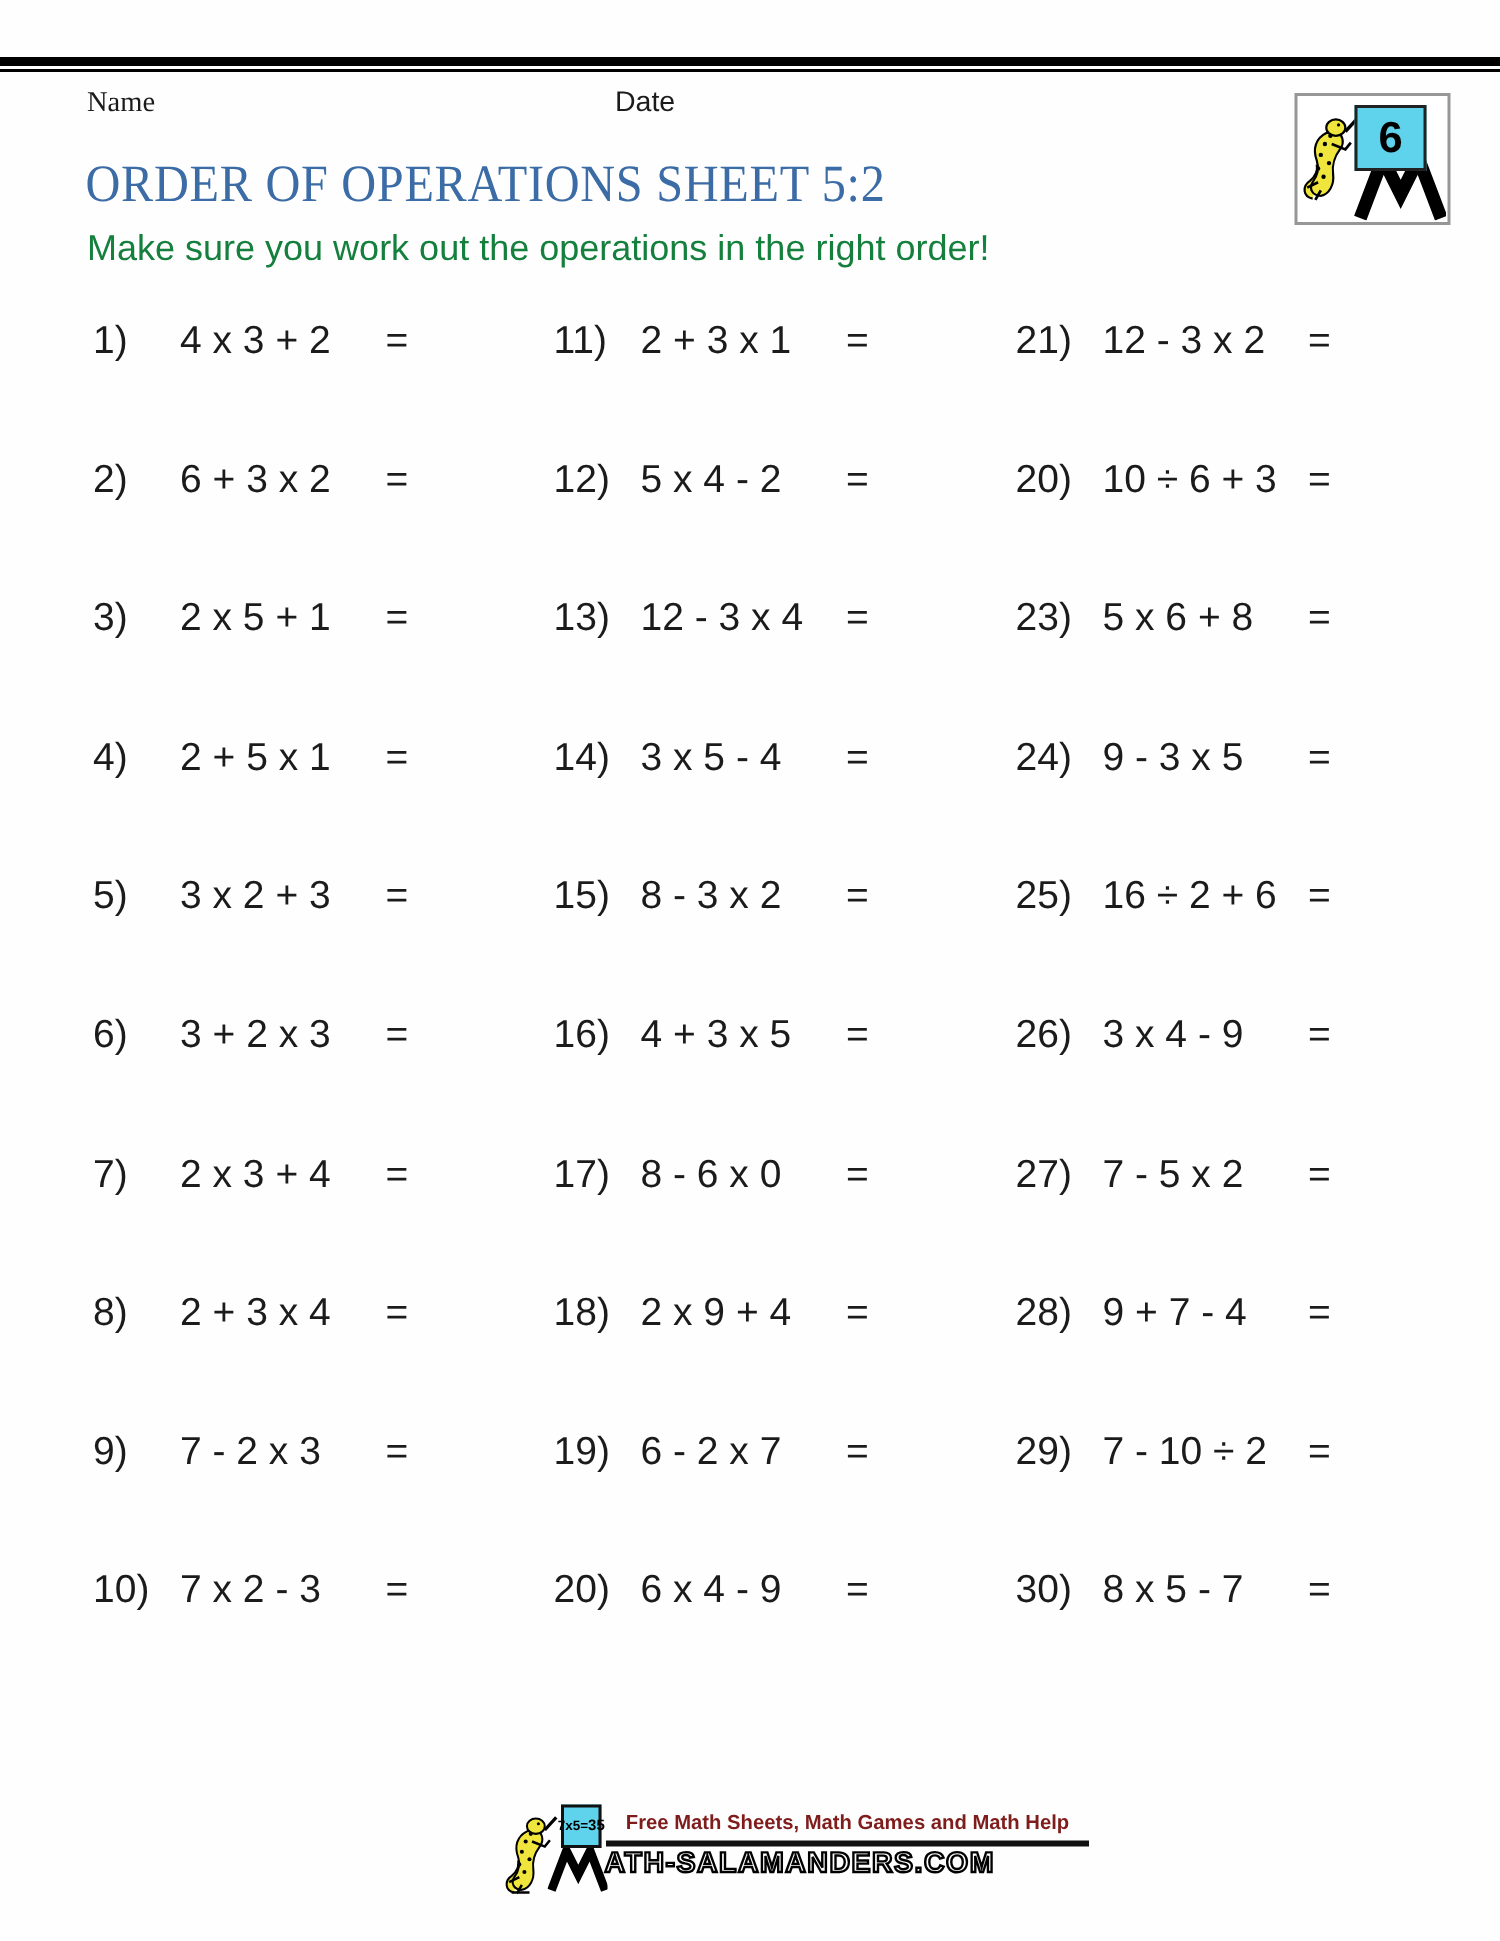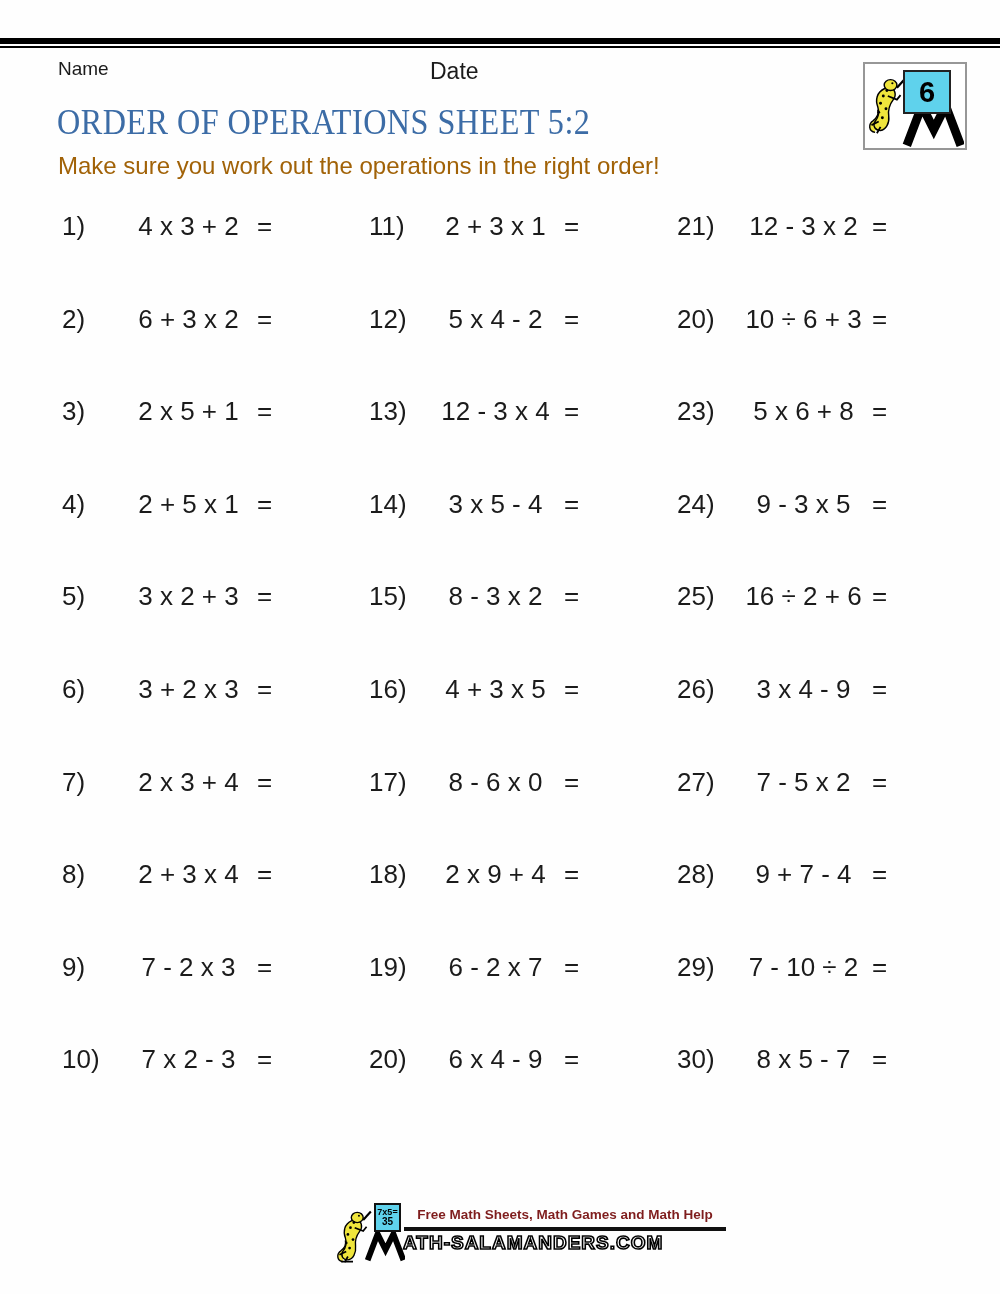--- a/index.html
+++ b/index.html
@@ -2,52 +2,52 @@
 <html style="--title-blue: #3C6CA6; --board-cyan: #5FD2EC; --salamander-yellow: #EFE53C; --ink: #1B1B1B;"><head>
 <meta charset="utf-8">
 <style>
   html,body{margin:0;padding:0;}
   body{width:1000px;height:1294px;background:#fefefe;font-family:"Liberation Sans",sans-serif;color:var(--ink,#1b1b1b);}
   .page{position:relative;width:1000px;height:1294px;overflow:hidden;background:#fefefe;}
 
   .top-rule{position:absolute;left:0;top:38px;width:1000px;height:10px;
     background:linear-gradient(to bottom,#000 0 6px,#fff 6px 8px,#000 8px 10px);}
 
-  .name-label{position:absolute;left:58px;top:58px;font-size:19px;}
-  .date-label{position:absolute;left:410px;top:58px;font-size:23px;margin-left:20px;}
+  .name-label{position:absolute;left:58px;top:58px;font-size:19px;font-family:Liberation Serif, serif;}
+  .date-label{position:absolute;left:410px;top:58px;font-size:19px;}
 
   .sheet-title{position:absolute;left:57px;top:103px;margin:0;font-family:"Liberation Serif",serif;
     font-weight:normal;font-size:35px;color:var(--title-blue,#3c6ca6);letter-spacing:.5px;
     transform:scaleX(.92);transform-origin:left top;white-space:nowrap;}
   .sheet-subtitle{position:absolute;left:58px;top:152px;margin:0;font-size:24px;font-weight:normal;
-    color:#a16207;white-space:nowrap;}
+    color:#15803d;white-space:nowrap;}
 
   
   .col{position:absolute;top:203px;width:300px;}
   .col1{left:62px;}.col2{left:369px;}.col3{left:677px;}
   .row{height:92.6px;box-sizing:border-box;padding-top:10px;display:flex;align-items:flex-start;
     font-size:26px;line-height:1.05;white-space:nowrap;}
   .n{display:inline-block;width:58px;}
-  .e{display:inline-block;width:137px;text-align:center;}
+  .e{display:inline-block;width:137px;}
   .q{display:inline-block;width:26px;}
   .blank{display:inline-block;width:55px;height:30px;}
 
   
   .badge{position:absolute;left:863px;top:62px;width:100px;height:84px;border:2px solid #979797;background:#fff;}
   .badge .sal{position:absolute;left:1px;top:8px;}
   .badge .board{position:absolute;left:38px;top:6px;width:44px;height:40px;background:var(--board-cyan,#5fd2ec);
     border:2px solid #222;display:flex;align-items:center;justify-content:center;
     font-weight:bold;font-size:29px;color:#000;z-index:2;}
   .badge .mglyph{position:absolute;right:1px;bottom:1px;z-index:1;}
 
   
   .footer{position:absolute;left:330px;top:1200px;width:420px;height:70px;}
   .footer .sal{position:absolute;left:2px;top:9px;}
   .footer .board{position:absolute;left:44px;top:3px;width:27px;height:29px;background:var(--board-cyan,#5fd2ec);
-    border:2px solid #111;box-sizing:border-box;display:flex;flex-direction:column;align-items:center;justify-content:center;
+    border:2px solid #111;box-sizing:border-box;display:flex;align-items:center;justify-content:center;
     font-weight:bold;color:#000;z-index:2;line-height:1;}
   .footer .board .b1{font-size:9px;}
   .footer .board .b2{font-size:10px;}
   .footer .mglyph{position:absolute;left:35px;top:29px;z-index:1;}
   .footer .tagline{position:absolute;left:74px;top:7px;width:322px;text-align:center;
     font-size:13.5px;font-weight:bold;color:#7f1d1d;white-space:nowrap;}
   .footer .rule{position:absolute;left:74px;top:27px;width:322px;height:4px;background:#111;}
   .footer .site{position:absolute;left:73px;top:32px;font-size:19px;font-weight:bold;
     letter-spacing:1px;color:#111;white-space:nowrap;text-align:center;}
   @supports (-webkit-text-stroke: 1px black){

